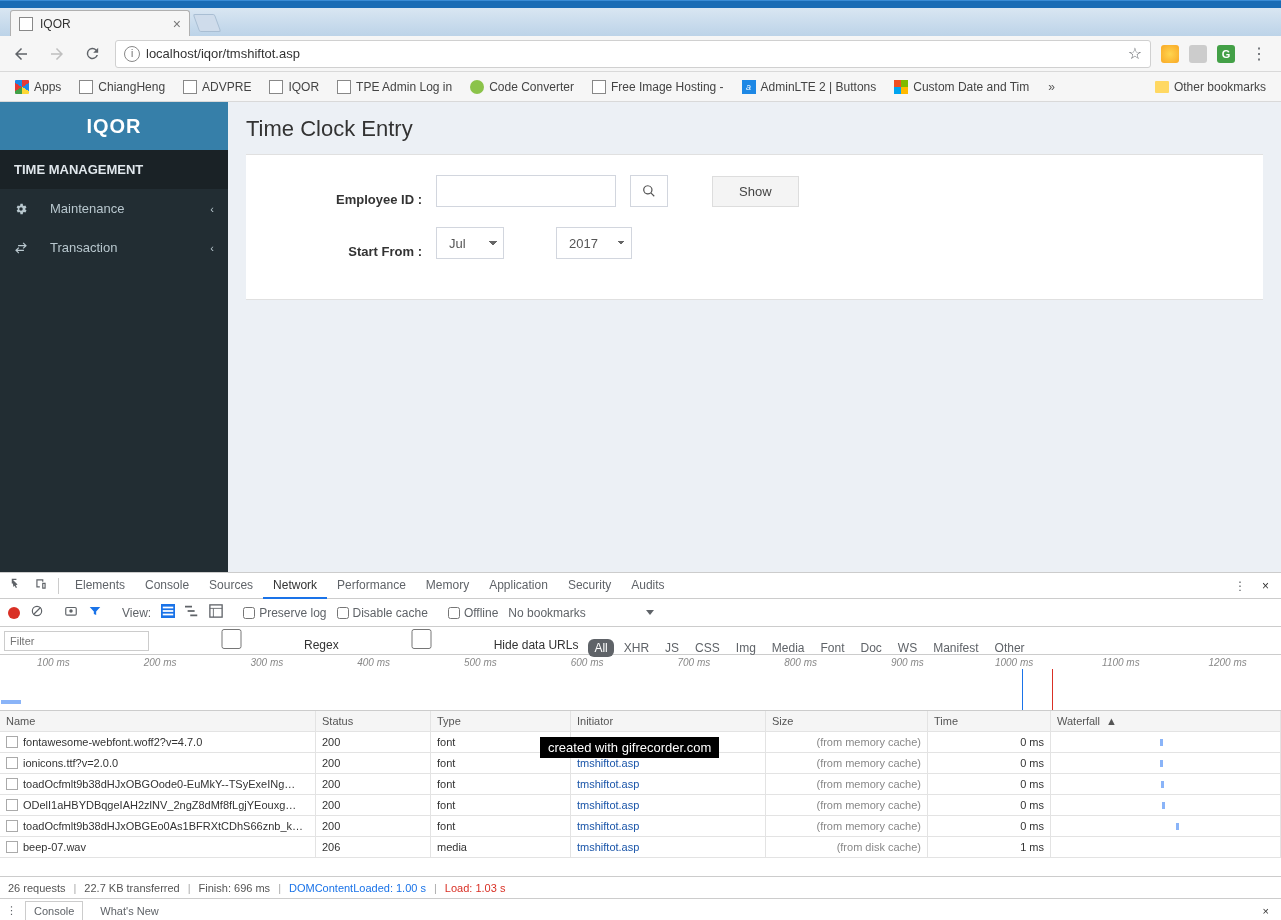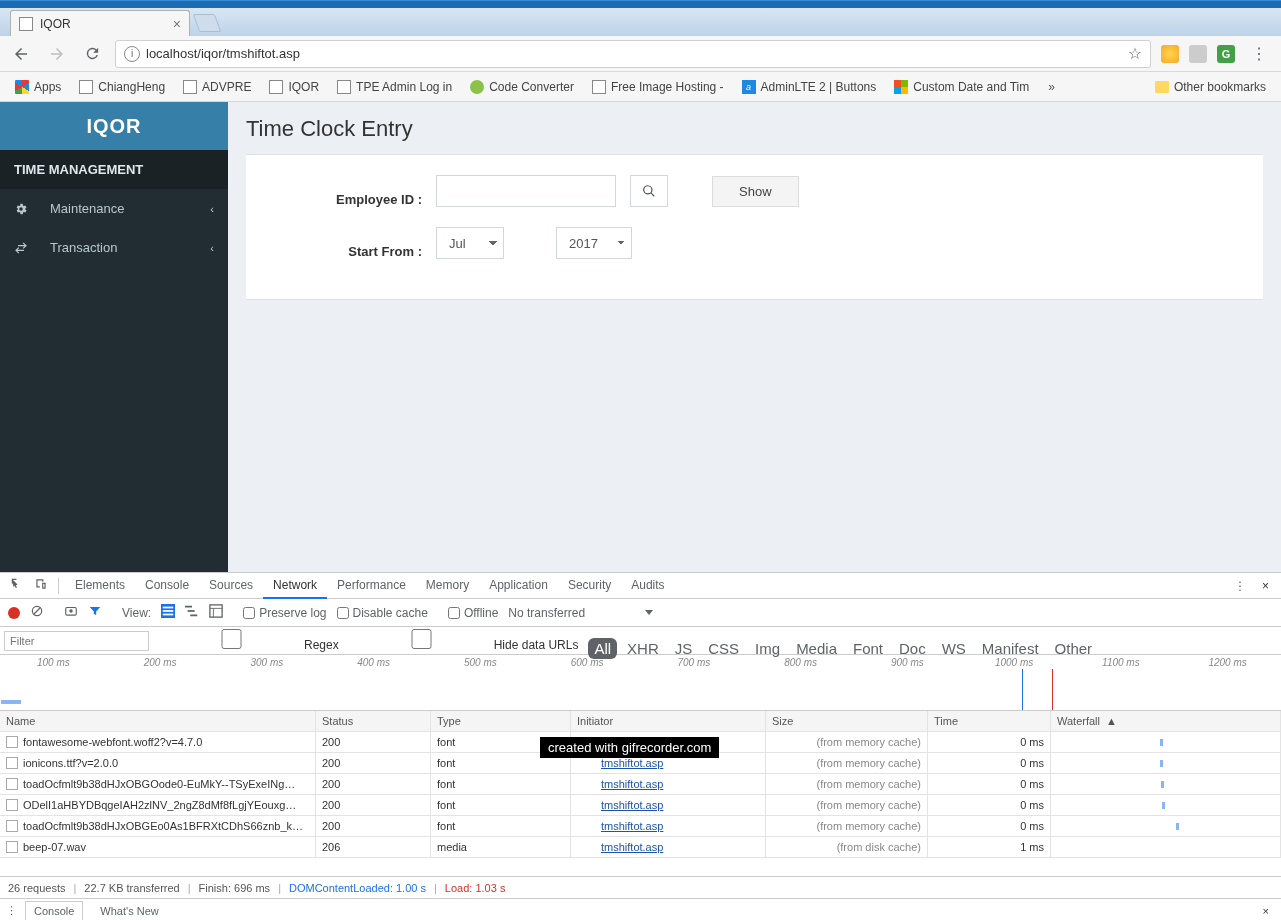--- a/index.html
+++ b/index.html
@@ -77,21 +77,21 @@
 .dt-toolbar .rec { width: 12px; height: 12px; background: #d93025; border-radius: 50%; }
 .dt-toolbar .tb-icon { cursor: pointer; }
 .dt-toolbar .tb-icon.blue svg { fill: #1a73e8; }
 .dt-toolbar label { display: flex; align-items: center; gap: 4px; font-size: 12px; }
 .dt-toolbar input[type=checkbox] { width: 12px; height: 12px; }
 .dt-toolbar .throttle { color: #5f6368; }
 .dt-toolbar .caret-down { width: 0; height: 0; border-left: 4px solid transparent; border-right: 4px solid transparent; border-top: 5px solid #5f6368; }
 
 .dt-filter { height: 28px; border-bottom: 1px solid #ccc; display: flex; align-items: center; padding: 0 4px; gap: 10px; }
 .dt-filter input { width: 145px; height: 20px; border: 1px solid #ccc; padding: 0 5px; font-size: 11px; }
-.dt-filter .chip { padding: 2px 6px; border-radius: 6px; font-size: 15px; cursor: pointer; color: #5f6368; margin-top: 15px; }
+.dt-filter .chip { padding: 2px 6px; border-radius: 6px; font-size: 12px; cursor: pointer; color: #5f6368; margin-top: 15px; }
 .dt-filter .chip.active { background: #5f6368; color: #fff; }
 
 .dt-timeline { height: 56px; border-bottom: 1px solid #ccc; position: relative; }
 .dt-timeline .ticks { display: flex; font-size: 10px; color: #888; padding-top: 2px; font-style: italic; }
 .dt-timeline .ticks span { flex: 1; text-align: center; }
 .dt-timeline .marker-blue { position: absolute; top: 14px; bottom: 0; width: 1px; background: #1a73e8; }
 .dt-timeline .marker-red { position: absolute; top: 14px; bottom: 0; width: 1px; background: #d93025; }
 .dt-timeline .smallbar { position: absolute; bottom: 6px; height: 4px; background: #8ab4f8; }
 
 .dt-grid { flex: 1; overflow: hidden; display: flex; flex-direction: column; }
@@ -99,21 +99,21 @@
 .dt-head { background: #f5f5f5; font-size: 11px; color: #555; position: relative; }
 .dt-head > div, .dt-row > div { padding: 0 6px; overflow: hidden; text-overflow: ellipsis; white-space: nowrap; border-right: 1px solid #e3e3e3; height: 100%; display: flex; align-items: center; }
 .c-name { width: 316px; }
 .c-status { width: 115px; }
 .c-type { width: 140px; }
 .c-init { width: 195px; }
 .c-size { width: 162px; justify-content: flex-end; }
 .c-time { width: 123px; justify-content: flex-end; }
 .c-water { flex: 1; position: relative; border-right: none; }
 .dt-row { font-size: 11px; }
-.dt-row .c-init a { color: #1a55a9; text-decoration: underline; cursor: pointer; margin-left: 24px; }
+.dt-row .c-init a { color: #1a55a9; cursor: pointer; }
 .dt-row .c-size { color: #888; }
 .dt-row .file-icon { width: 12px; height: 12px; border: 1px solid #aaa; margin-right: 5px; flex-shrink: 0; }
 .dt-row .waterbar { position: absolute; top: 7px; height: 7px; background: #8ab4f8; }
 
 .watermark { position: absolute; background: #000; color: #fff; font-size: 13px; padding: 3px 8px; left: 540px; top: 737px; z-index: 50; }
 
 .dt-status { height: 22px; border-top: 1px solid #ccc; display: flex; align-items: center; padding: 0 8px; gap: 8px; font-size: 11px; color: #555; }
 .dt-status .sep2 { color: #aaa; }
 .dt-status .blue { color: #1a73e8; }
 .dt-status .red { color: #d93025; }
@@ -317,21 +317,21 @@
       </label>
     <label>
         <input type="checkbox" style="">
         <span>Disable cache</span>
       </label>
     <span class="sep"></span>
     <label>
         <input type="checkbox" style="">
         <span>Offline</span>
       </label>
-    <span class="throttle">No transferred</span>
+    <span class="throttle">No bookmarks</span>
     <span class="caret-down" style="margin-left:50px;"></span>
   </div>
   <div class="dt-filter">
     <input type="text" placeholder="Filter" style="">
     <label><input type="checkbox" style=""><span>Regex</span></label>
     <label><input type="checkbox" style=""><span>Hide data URLs</span></label>
     <div id="chips-host" style="display:flex;gap:4px;">
         <span class="chip active">All</span>
         <span class="chip">XHR</span>
         <span class="chip">JS</span>

